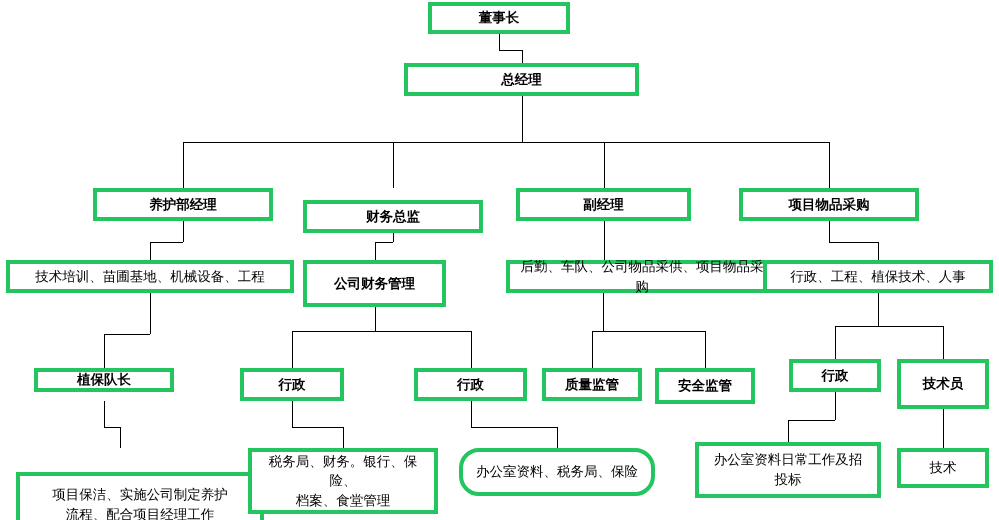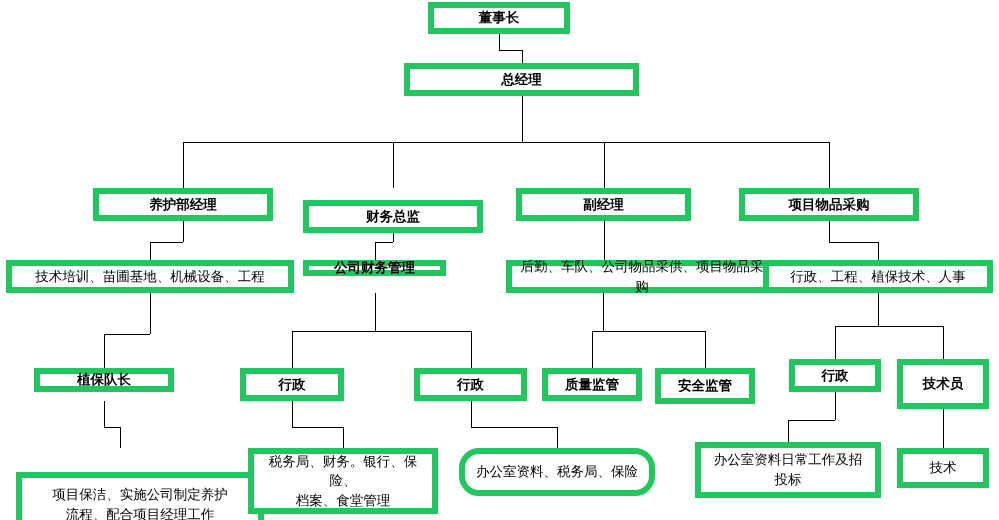--- a/index.html
+++ b/index.html
@@ -11,21 +11,21 @@
     position: relative;
     width: 999px;
     height: 520px;
     background: #ffffff;
     font-family: "Liberation Sans", "DejaVu Sans", sans-serif;
     overflow: hidden;
   }
   .node {
     position: absolute;
     box-sizing: border-box;
-    border: 6px solid #22c55e;
+    border: 4px solid #22c55e;
     background: #ffffff;
     display: flex;
     align-items: center;
     justify-content: center;
     text-align: center;
     color: #000000;
     font-size: 13.5px;
     line-height: 1.45;
     padding: 2px 4px;
     white-space: pre-line;
@@ -96,21 +96,21 @@
       <div class="line v" style="left: 943px; top: 392px; height: 56px;"></div>
     </div>
   <div id="nodes">
       <div class="node bold" style="left: 428px; top: 2px; width: 142px; height: 32px;">董事长</div>
       <div class="node bold" style="left: 404px; top: 63px; width: 235px; height: 33px;">总经理</div>
       <div class="node bold" style="left: 93px; top: 188px; width: 180px; height: 33px;">养护部经理</div>
       <div class="node bold" style="left: 303px; top: 200px; width: 180px; height: 33px;">财务总监</div>
       <div class="node bold" style="left: 516px; top: 188px; width: 175px; height: 33px;">副经理</div>
       <div class="node bold" style="left: 739px; top: 188px; width: 180px; height: 33px;">项目物品采购</div>
       <div class="node" style="left: 6px; top: 260px; width: 288px; height: 33px;">技术培训、苗圃基地、机械设备、工程</div>
-      <div class="node bold" style="left: 303px; top: 260px; width: 143px; height: 15px;">公司财务管理</div>
+      <div class="node bold" style="left: 303px; top: 260px; width: 143px; height: 47px;">公司财务管理</div>
       <div class="node" style="left: 458px; top: 260px; width: 272px; height: 33px; margin-left: 48px;">后勤、车队、公司物品采供、项目物品采购</div>
       <div class="node" style="left: 763px; top: 260px; width: 230px; height: 33px;">行政、工程、植保技术、人事</div>
       <div class="node bold" style="left: 34px; top: 368px; width: 140px; height: 24px;">植保队长</div>
       <div class="node bold" style="left: 240px; top: 368px; width: 104px; height: 33px;">行政</div>
       <div class="node bold" style="left: 414px; top: 368px; width: 113px; height: 33px;">行政</div>
       <div class="node bold" style="left: 542px; top: 368px; width: 100px; height: 33px;">质量监管</div>
       <div class="node bold" style="left: 655px; top: 368px; width: 100px; height: 36px;">安全监管</div>
       <div class="node bold" style="left: 789px; top: 359px; width: 92px; height: 33px;">行政</div>
       <div class="node bold" style="left: 897px; top: 359px; width: 92px; height: 50px;">技术员</div>
       <div class="node" style="left: 16px; top: 472px; width: 248px; height: 66px;">项目保洁、实施公司制定养护

